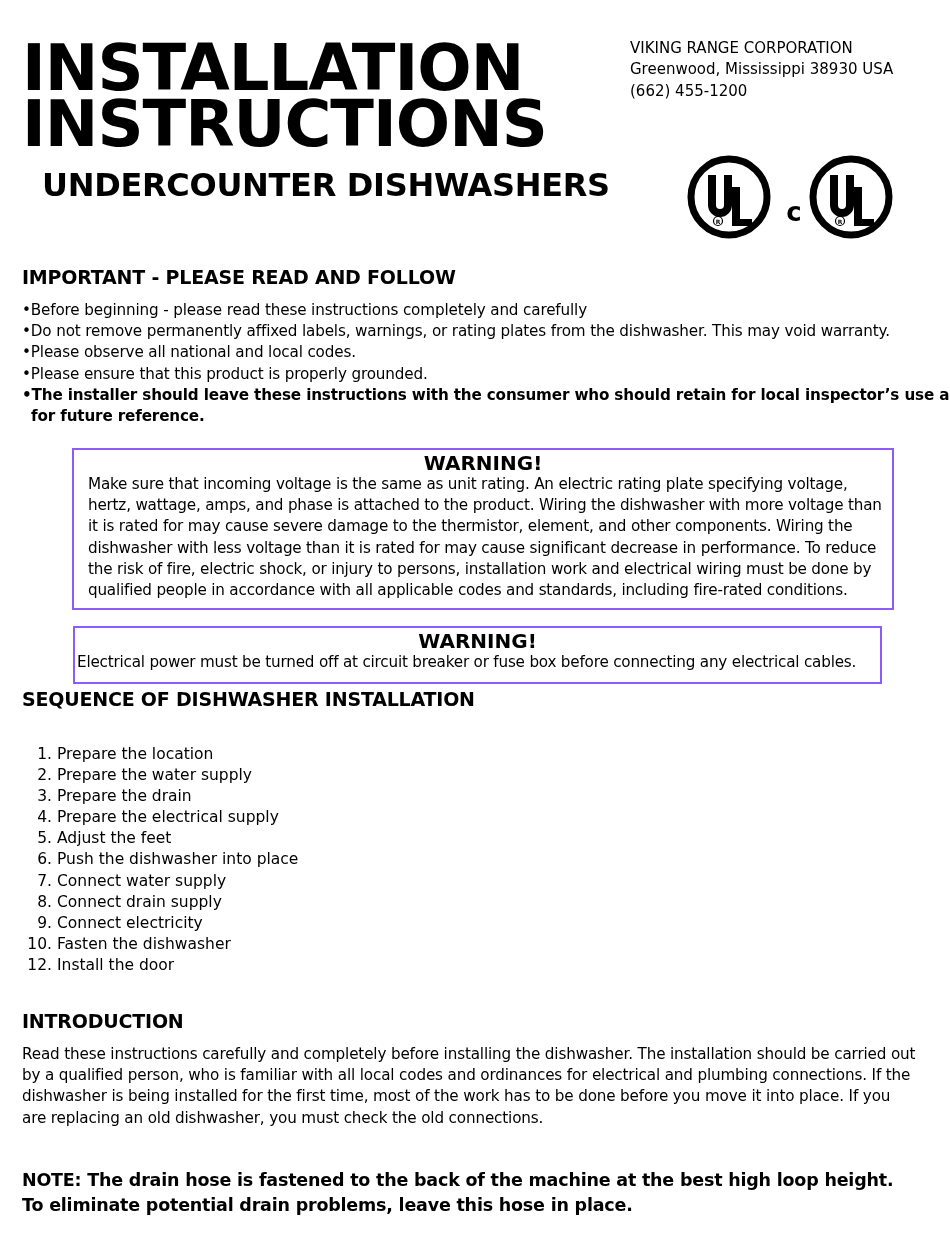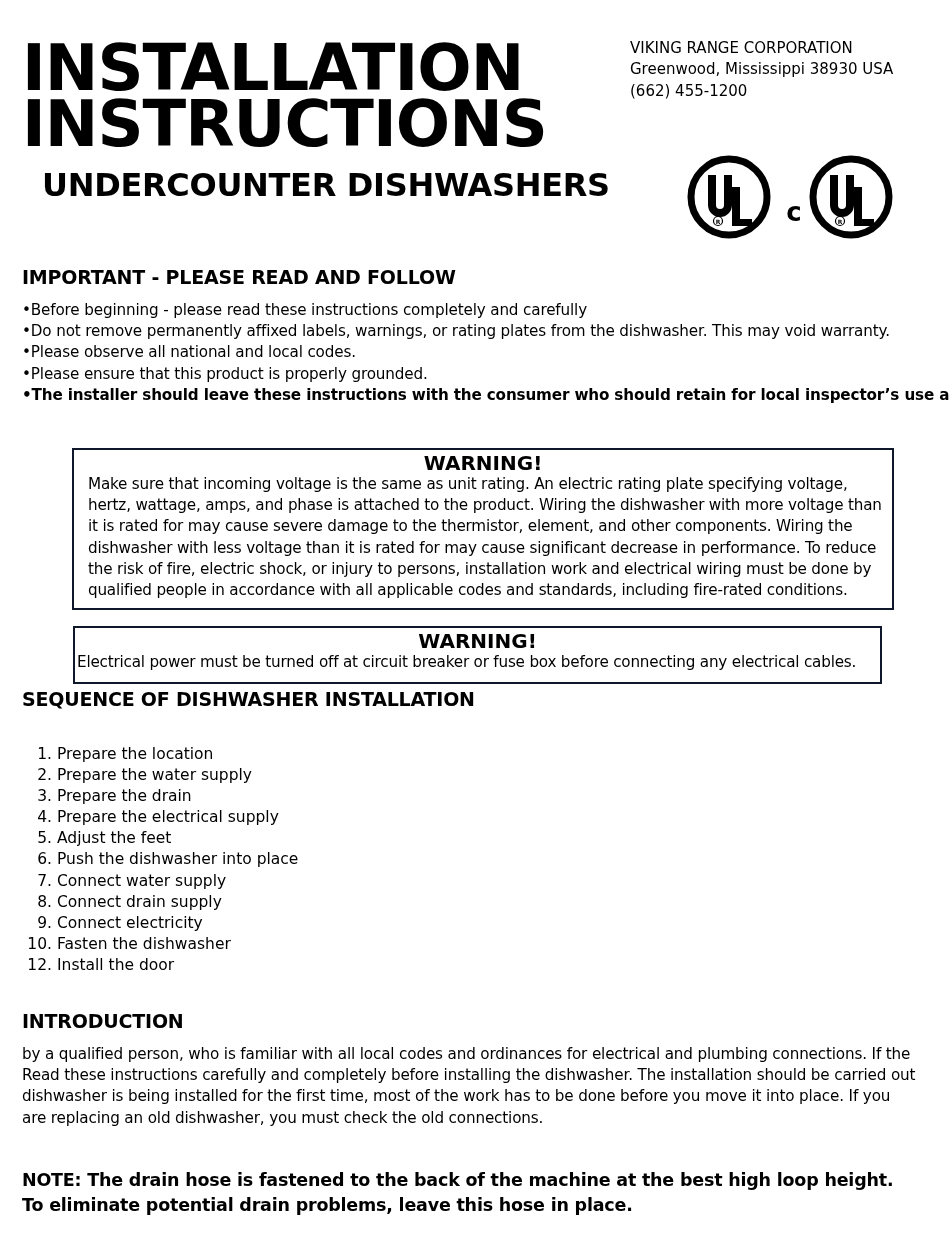--- a/index.html
+++ b/index.html
@@ -32,21 +32,21 @@
   }
   #h-important { top: 266px; }
   #bullets {
     left: 22px; top: 300px; width: 910px; font-size: 15.2px; line-height: 21.2px;
     letter-spacing: -0.15px;
   }
   #bullets .b { white-space: nowrap; }
   #bullets .bold { font-weight: bold; white-space: normal; }
   #bullets .indent { padding-left: 9px; }
   .warn-box {
-    border: 2px solid #0f172a; box-sizing: border-box;
+    border: 2px solid #8b5cf6; box-sizing: border-box;
   }
   #warn1 { left: 72px; top: 448px; width: 822px; height: 162px; }
   #warn2 { left: 73px; top: 626px; width: 809px; height: 58px; }
   .warn-title {
     text-align: center; font-weight: bold; font-size: 20px; line-height: 22px; margin-top: 2px;
   }
   .warn-text {
     font-size: 15.2px; line-height: 21.2px; padding-left: 14px; letter-spacing: -0.2px; white-space: nowrap;
   }
   #warn2 .warn-text { padding-left: 2px; }
@@ -102,20 +102,21 @@
 
 <div class="abs h2" id="h-important">IMPORTANT - PLEASE READ AND FOLLOW</div>
 
 <div class="abs" id="bullets">
   <div class="b"><span>•</span><span>Before beginning - please read these instructions completely and carefully</span></div>
   <div class="b"><span>•</span><span>Do not remove permanently affixed labels, warnings, or rating plates from the dishwasher.  This may void warranty.</span></div>
   <div class="b"><span>•</span><span>Please observe all national and local codes.</span></div>
   <div class="b"><span>•</span><span>Please ensure that this product is properly grounded.</span></div>
   <div class="b bold">
     <div style="white-space:nowrap"><span>•</span><span>The installer should leave these instructions with the consumer who should retain for local inspector’s use and</span></div>
+    <div class="indent">for future reference.</div>
   </div>
 </div>
 
 <div class="abs warn-box" id="warn1">
   <div class="warn-title">WARNING!</div>
   <div class="warn-text">Make sure that incoming voltage is the same as unit rating.  An electric rating plate specifying voltage,</div>
   <div class="warn-text">hertz, wattage, amps, and phase is attached to the product.  Wiring the dishwasher with more voltage than</div>
   <div class="warn-text">it is rated for may cause severe damage to the thermistor, element, and other components.  Wiring the</div>
   <div class="warn-text">dishwasher with less voltage than it is rated for may cause significant decrease in performance.  To reduce</div>
   <div class="warn-text">the risk of fire, electric shock, or injury to persons, installation work and electrical wiring must be done by</div>
@@ -172,22 +173,22 @@
     </div>
   <div class="step">
       <span class="num">12.</span>
       <span>Install the door</span>
     </div>
 </div>
 
 <div class="abs h2" id="h-intro">INTRODUCTION</div>
 
 <div class="abs" id="intro-text">
+  <div>Read these instructions carefully and completely before installing the dishwasher.  The installation should be carried out</div>
   <div>by a qualified person, who is familiar with all local codes and ordinances for electrical and plumbing connections.  If the</div>
-  <div>Read these instructions carefully and completely before installing the dishwasher.  The installation should be carried out</div>
   <div>dishwasher is being installed for the first time, most of the work has to be done before you move it into place.  If you</div>
   <div>are replacing an old dishwasher, you must check the old connections.</div>
 </div>
 
 <div class="abs" id="note">
   <div>NOTE:  The drain hose is fastened to the back of the machine at the best high loop height.</div>
   <div>To eliminate potential drain problems, leave this hose in place.</div>
 </div>
 
 </body></html>

